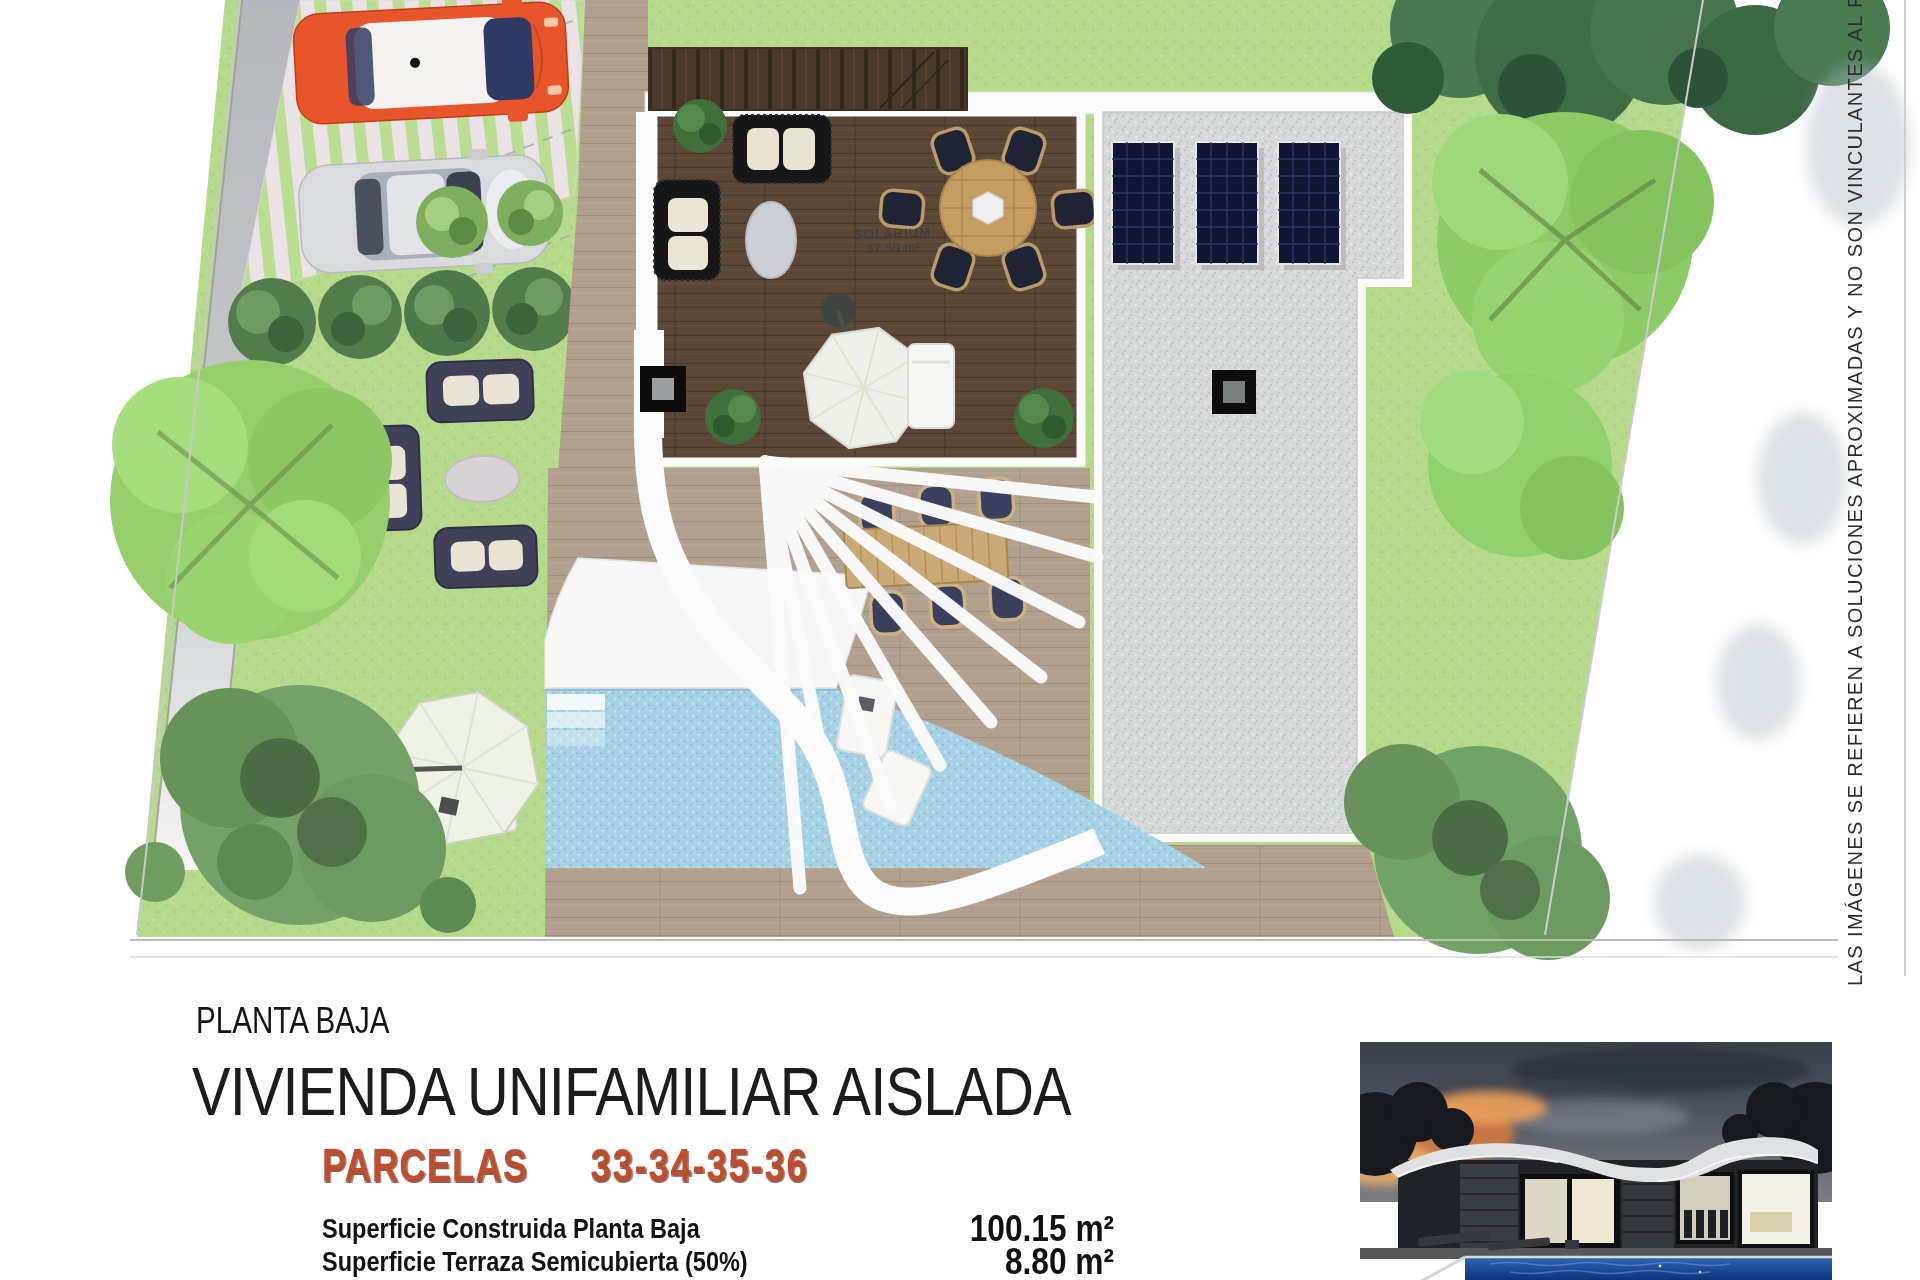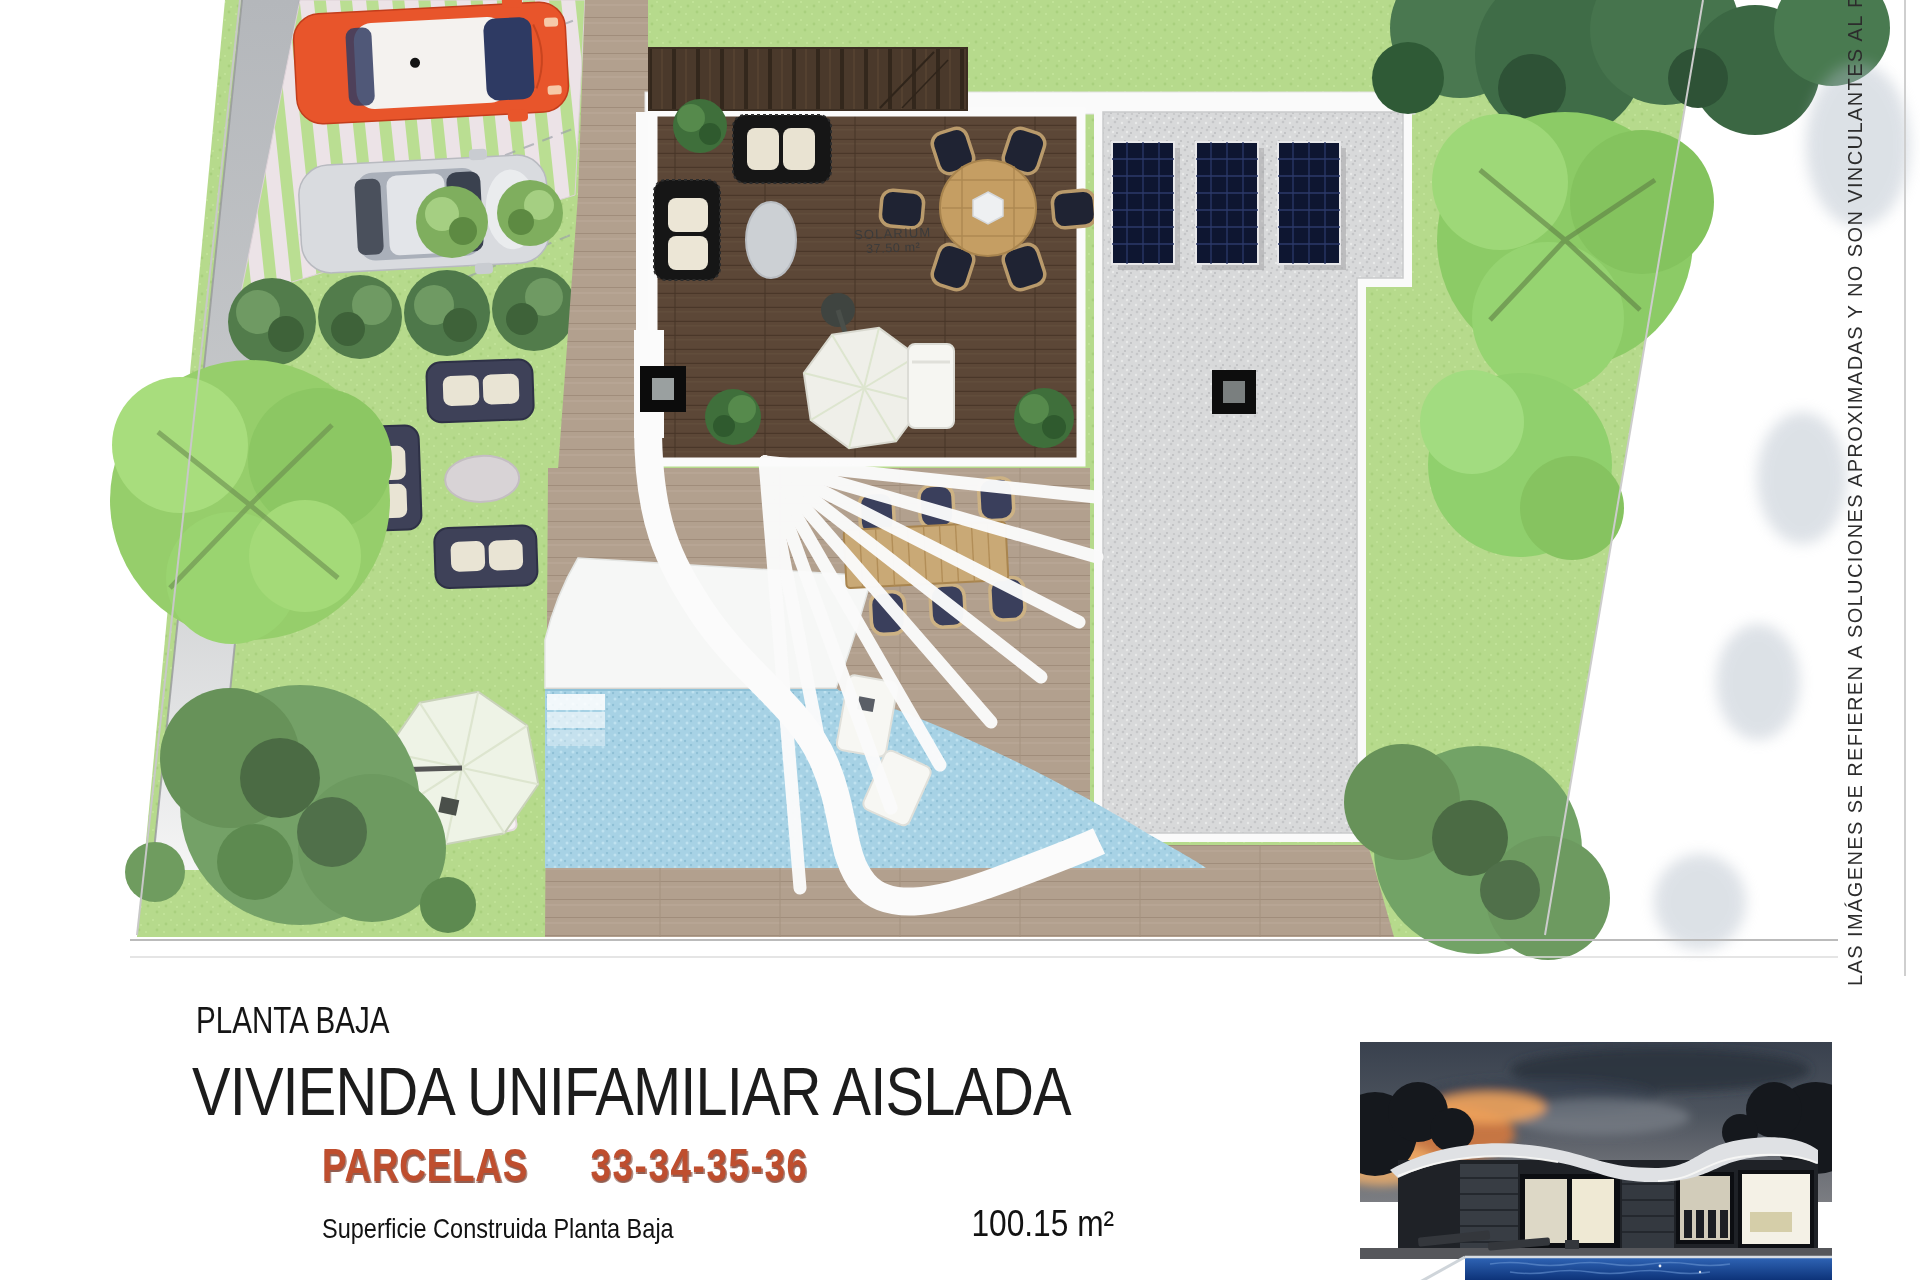--- a/index.html
+++ b/index.html
@@ -32,21 +32,21 @@
     transform:scaleX(.85);transform-origin:left top;white-space:nowrap;letter-spacing:-1px;
   }
   .parcels-line{
     position:absolute;left:322px;top:1138px;font-size:46px;font-weight:bold;
     color:#bf4e2e;white-space:nowrap;transform:scaleX(.80);transform-origin:left top;
     text-shadow:2px 2px 0 rgba(110,40,23,.55), 0 2px 0 rgba(110,40,23,.45);
     letter-spacing:1px;
   }
   .parcels-line .numbers{margin-left:78px;letter-spacing:2px;}
   .areas{position:absolute;left:322px;top:1212px;width:792px;color:#121212;}
-  .area-row{display:flex;align-items:flex-end;height:33px;}
+  .area-row{display:flex;align-items:center;height:33px;font-weight:bold;}
   .area-row .lbl{flex:1;font-size:28px;white-space:nowrap;}
   .area-row .lbl span{display:inline-block;transform:scaleX(.84);transform-origin:left center;}
   .area-row .val{width:190px;text-align:right;font-size:36px;white-space:nowrap;}
   .area-row .val span{display:inline-block;transform:scaleX(.88);transform-origin:right center;}
   
   .photo{position:absolute;left:1360px;top:1042px;width:472px;height:238px;overflow:hidden;}
 </style>
 </head>
 <body>
 
@@ -506,20 +506,24 @@
   <div class="floor-label">PLANTA BAJA</div>
   <div class="main-title">VIVIENDA UNIFAMILIAR AISLADA</div>
   <div class="parcels-line">
     <span>PARCELAS</span><span class="numbers">33-34-35-36</span>
   </div>
   <div class="areas">
     <div class="area-row">
       <div class="lbl"><span>Superficie Construida Planta Baja</span></div>
       <div class="val"><span>100.15 m²</span></div>
     </div>
+    <div class="area-row">
+      <div class="lbl"><span>Superficie Terraza Semicubierta (50%)</span></div>
+      <div class="val"><span>8.80 m²</span></div>
+    </div>
   </div>
 
   <div class="photo">
     <svg width="472" height="240" viewBox="0 0 472 240">
       <defs>
         <linearGradient id="skyGrad" x1="0" y1="0" x2="0" y2="1">
           <stop offset="0" stop-color="#39414e"></stop>
             <stop offset=".45" stop-color="#4d545e"></stop>
           <stop offset=".75" stop-color="#6a6d74"></stop>
             <stop offset="1" stop-color="#7b7d82"></stop>

